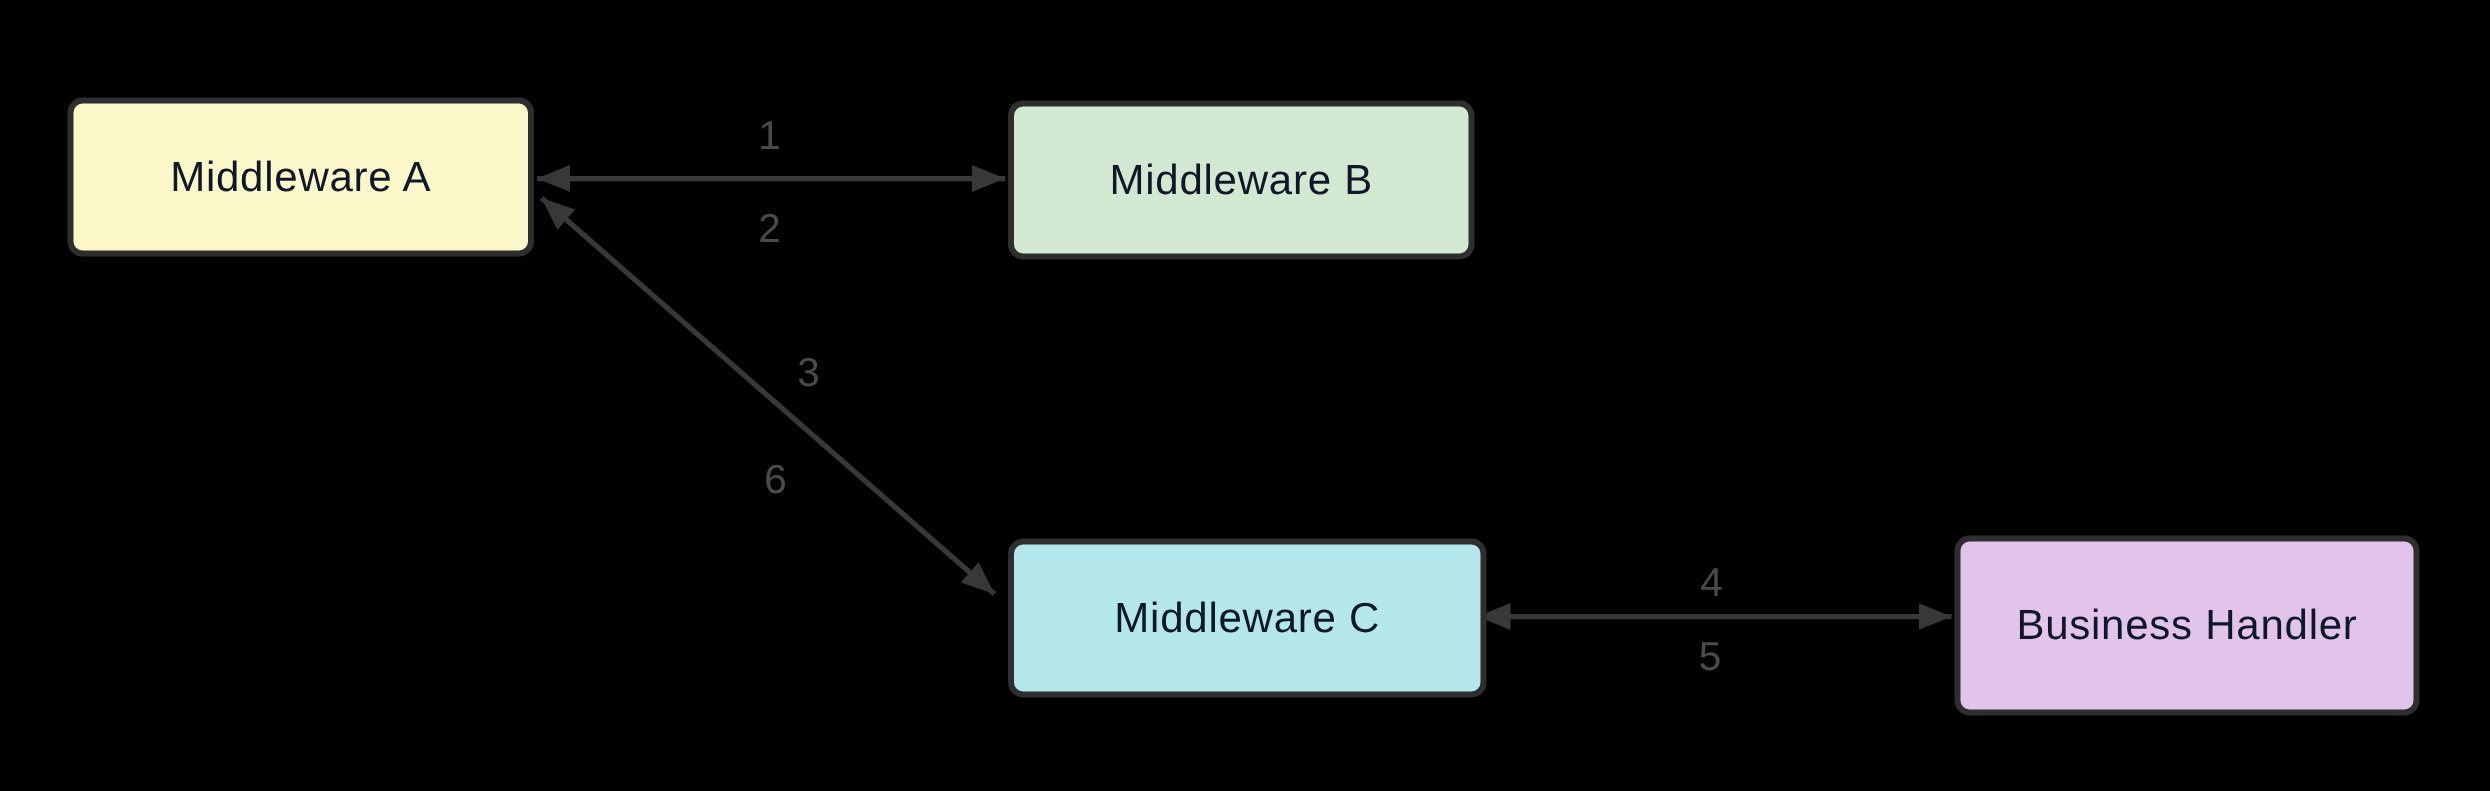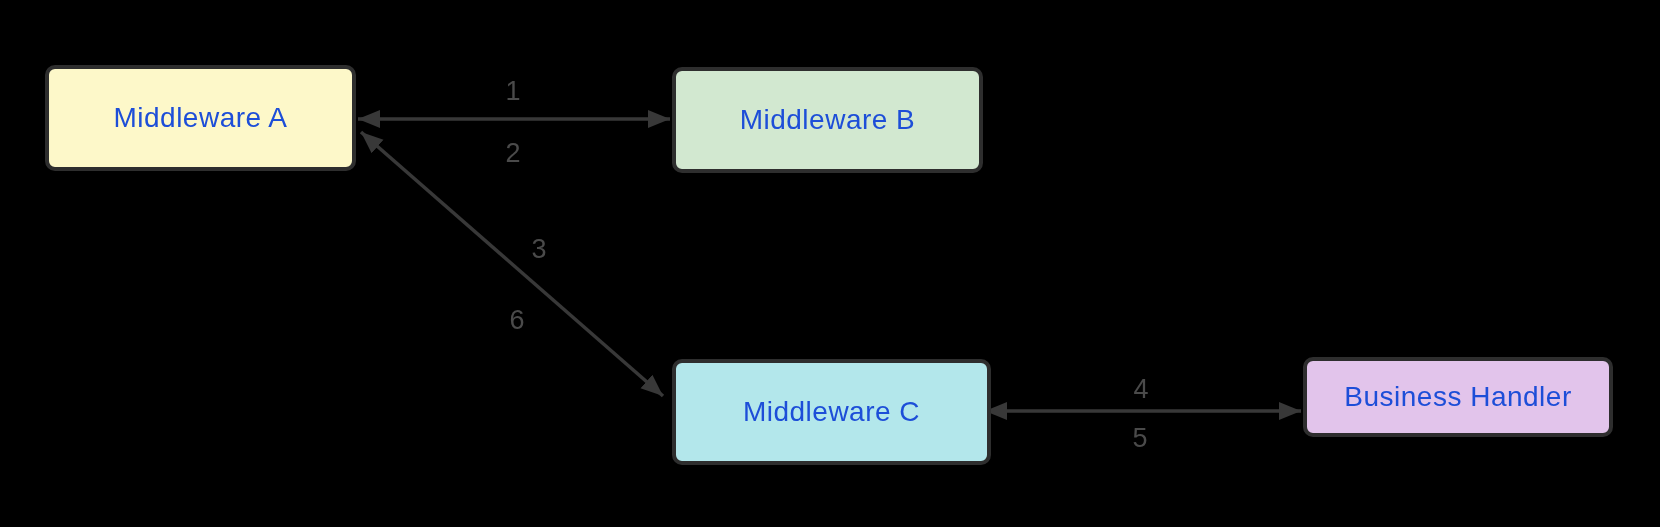--- a/index.html
+++ b/index.html
@@ -30,29 +30,29 @@
   .node {
     position: absolute;
     box-sizing: border-box;
     border: 4px solid #2e2e2e;
     border-radius: 10px;
     display: flex;
     align-items: center;
     justify-content: center;
   }
   .node-label {
-    color: #1d4ed8;
+    color: #0f172a;
     font-size: 28px;
     letter-spacing: 0.5px;
     white-space: nowrap;
   }
   #node-middleware-a  { left: 45px;   top: 65px;  width: 311px; height: 106px; }
   #node-middleware-b  { left: 672px;  top: 67px;  width: 311px; height: 106px; }
   #node-middleware-c  { left: 672px;  top: 359px; width: 319px; height: 106px; }
-  #node-business-handler { left: 1303px; top: 357px; width: 310px; height: 80px; }
+  #node-business-handler { left: 1303px; top: 357px; width: 310px; height: 120px; }
   .edge-label {
     position: absolute;
     transform: translate(-50%, -50%);
     color: #4a4a4a;
     font-size: 27px;
     line-height: 1;
     white-space: nowrap;
   }
   #edge-label-1 { left: 513px;  top: 91px;  }
   #edge-label-2 { left: 513px;  top: 153px; }

